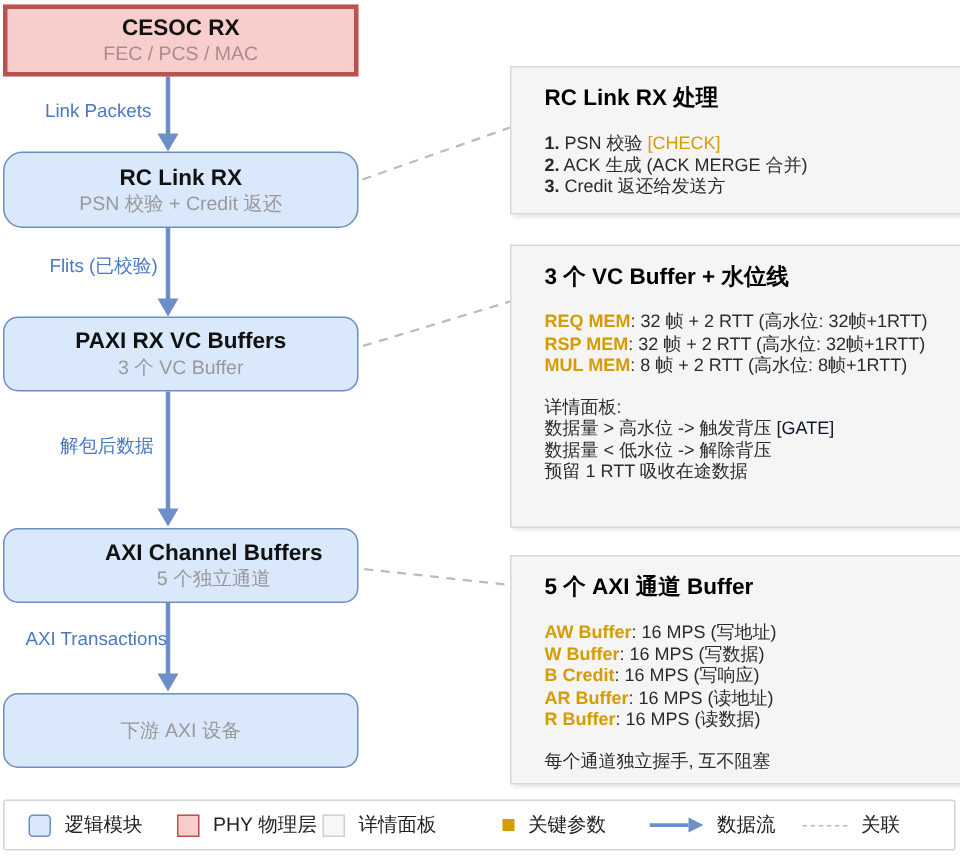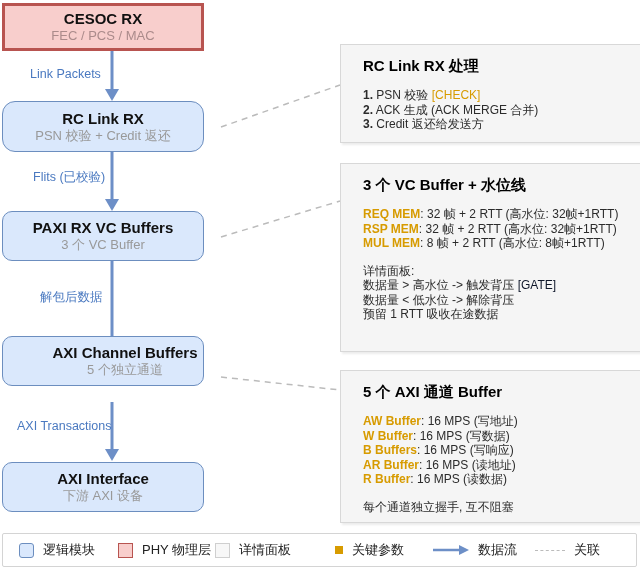--- a/index.html
+++ b/index.html
@@ -4,33 +4,33 @@
 <style>
   html,body{margin:0;padding:0;background:#fff;}
   .stage{
     position:relative;width:640px;height:572px;background:#fff;
     font-family:"Liberation Sans","DejaVu Sans",sans-serif;overflow:hidden;
   }
   .overlay{position:absolute;left:0;top:0;width:640px;height:572px;z-index:0;pointer-events:none;}
 
   
   .node{
-    position:absolute;left:2px;width:202px;box-sizing:border-box;z-index:1;
+    position:absolute;left:2px;width:237px;box-sizing:border-box;z-index:1;
     display:flex;flex-direction:column;align-items:center;justify-content:center;
     text-align:center;
   }
   .node.logic{background:#dae8fc;border:1.5px solid #6c8ebf;border-radius:10px;}
   .node.phy{background:#f8cecc;border:3px solid #b85450;border-radius:0;}
   .node-title{font-size:15px;font-weight:bold;color:#111;line-height:18px;}
   .node-sub{font-size:13px;color:#999;line-height:16px;}
   .node.phy .node-sub{color:#ab8b8b;}
   #node0{top:3px;height:48px;}
   #node1{top:101px;height:51px;border-radius:13px;}
   #node2{top:211px;height:50px;}
-  #node3{top:336px;height:50px;padding-left:44px;}
+  #node3{top:352px;height:50px;padding-left:44px;}
   #node4{top:462px;height:50px;}
 
   
   .edge-label{position:absolute;z-index:1;font-size:12.5px;color:#4a79c0;white-space:nowrap;}
   #edge0{left:30px;top:67px;}
   #edge1{left:33px;top:169px;}
   #edge2{left:40px;top:289px;}
   #edge3{left:17px;top:419px;}
 
   
@@ -102,21 +102,20 @@
   </div>
   <div class="node logic" id="node2">
     <div class="node-title">PAXI RX VC Buffers</div>
     <div class="node-sub">3 个 VC Buffer</div>
   </div>
   <div class="node logic" id="node3">
     <div class="node-title">AXI Channel Buffers</div>
     <div class="node-sub">5 个独立通道</div>
   </div>
   <div class="node logic" id="node4">
-    <div class="node-title">AXI Interface</div>
     <div class="node-sub">下游 AXI 设备</div>
   </div>
 
   <span class="edge-label" id="edge0">Link Packets</span>
   <span class="edge-label" id="edge1">Flits (已校验)</span>
   <span class="edge-label" id="edge2">解包后数据</span>
   <span class="edge-label" id="edge3">AXI Transactions</span>
 
   <div class="panel" id="panel0">
     <div class="panel-title">RC Link RX 处理</div>
@@ -134,21 +133,21 @@
     <div class="pline">详情面板:</div>
     <div class="pline"><span>数据量 &gt; 高水位 -&gt; 触发背压</span> <span class="hl-red">[GATE]</span></div>
     <div class="pline"><span>数据量 &lt; 低水位 -&gt; 解除背压</span></div>
     <div class="pline"><span>预留 1 RTT 吸收在途数据</span></div>
   </div>
 
   <div class="panel" id="panel2">
     <div class="panel-title">5 个 AXI 通道 Buffer</div>
     <div class="pline"><span class="lbl-orange">AW Buffer</span><span>: 16 MPS (写地址)</span></div>
     <div class="pline"><span class="lbl-orange">W Buffer</span><span>: 16 MPS (写数据)</span></div>
-    <div class="pline"><span class="lbl-orange">B Buffers</span><span>: 16 MPS (写响应)</span></div>
+    <div class="pline"><span class="lbl-orange">B Credit</span><span>: 16 MPS (写响应)</span></div>
     <div class="pline"><span class="lbl-orange">AR Buffer</span><span>: 16 MPS (读地址)</span></div>
     <div class="pline"><span class="lbl-orange">R Buffer</span><span>: 16 MPS (读数据)</span></div>
     <div class="pgap"></div>
     <div class="pline">每个通道独立握手, 互不阻塞</div>
   </div>
 
   <div class="legend">
     <div class="lg-item" id="lg0">
       <span class="sw sw-logic"></span>
       <span class="lg-label">逻辑模块</span>

